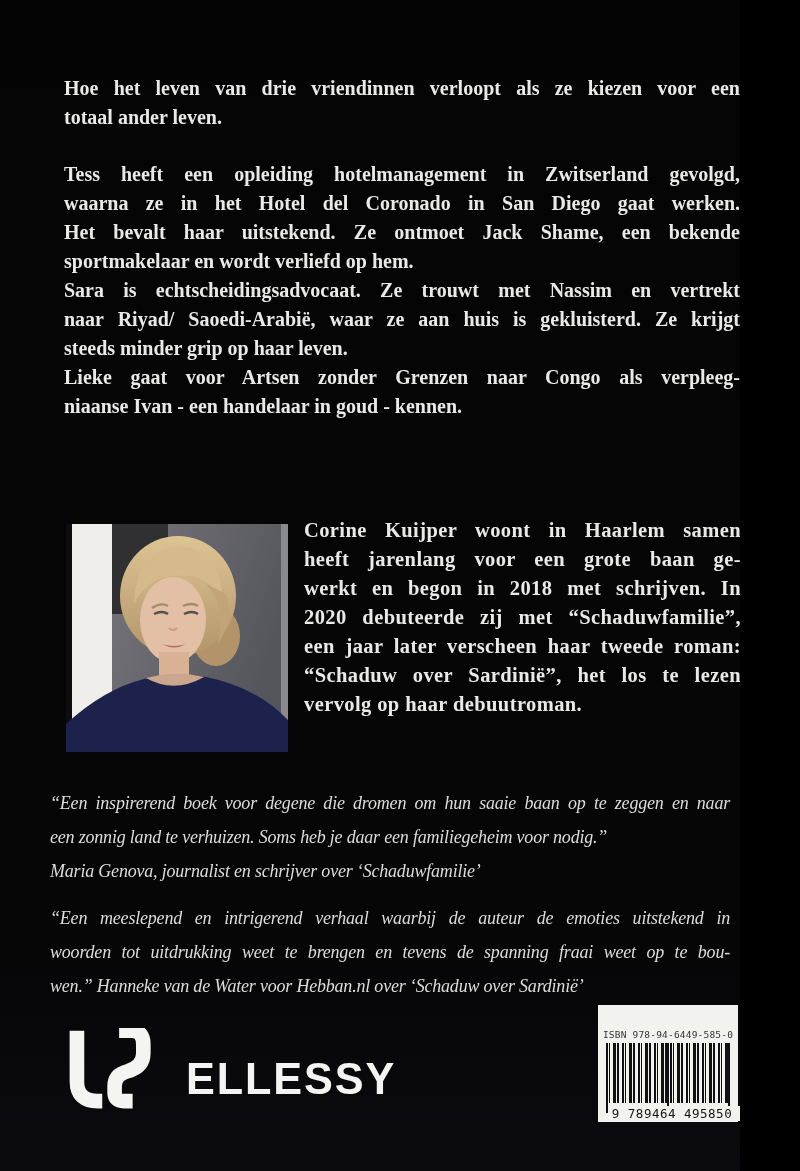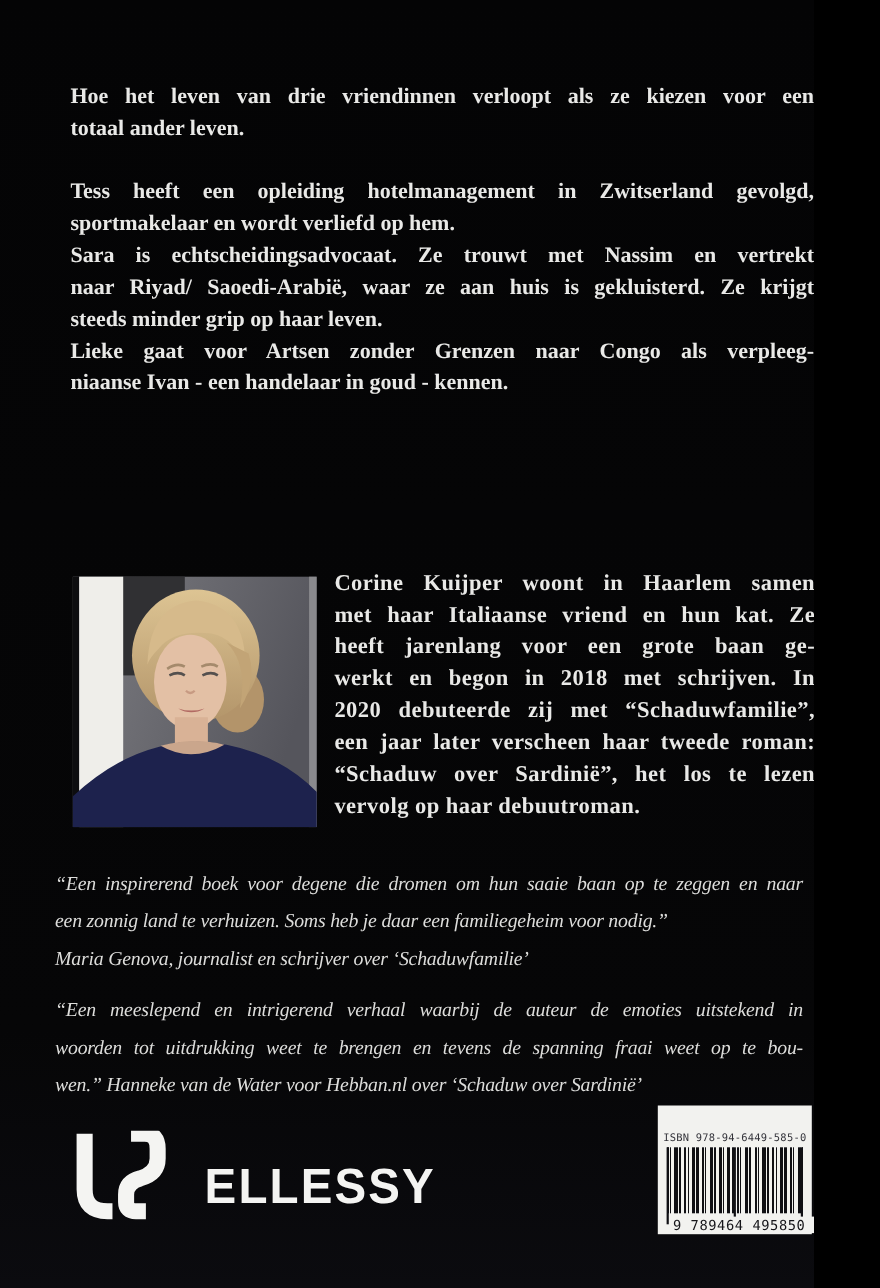--- a/index.html
+++ b/index.html
@@ -85,20 +85,22 @@
 
 <div class="cover">
 
   <div class="abs synopsis">
       <div class="para">
         <div class="line j">Hoe het leven van drie vriendinnen verloopt als ze kiezen voor een</div>
         <div class="line">totaal ander leven.</div>
       </div>
       <div class="para">
         <div class="line j">Tess heeft een opleiding hotelmanagement in Zwitserland gevolgd,</div>
+        <div class="line j">waarna ze in het Hotel del Coronado in San Diego gaat werken.</div>
+        <div class="line j">Het bevalt haar uitstekend. Ze ontmoet Jack Shame, een bekende</div>
         <div class="line">sportmakelaar en wordt verliefd op hem.</div>
       </div>
       <div class="para">
         <div class="line j">Sara is echtscheidingsadvocaat. Ze trouwt met Nassim en vertrekt</div>
         <div class="line j">naar Riyad/ Saoedi-Arabië, waar ze aan huis is gekluisterd. Ze krijgt</div>
         <div class="line">steeds minder grip op haar leven.</div>
       </div>
       <div class="para">
         <div class="line j">Lieke gaat voor Artsen zonder Grenzen naar Congo als verpleeg-</div>
         <div class="line">niaanse Ivan - een handelaar in goud - kennen.</div>
@@ -135,21 +137,20 @@
       <path d="M96,120 q12,7 24,0 q-12,4 -24,0 Z" fill="#b26a63"></path>
       <path d="M93,128 L93,162 Q107,172 123,162 L123,128 Z" fill="#d9b296"></path>
       <path d="M0,228 L0,200 Q38,165 78,155 Q108,147 140,153 Q190,163 222,196 L222,228 Z" fill="#1d224d"></path>
       <path d="M80,154 Q108,170 138,153 Q110,146 80,154 Z" fill="#caa68c"></path>
     </svg>
   </div>
 
   <div class="abs bio">
       <div class="para">
         <div class="line j">Corine Kuijper woont in Haarlem samen</div>
-        <div class="line j">met haar Italiaanse vriend en hun kat. Ze</div>
         <div class="line j">heeft jarenlang voor een grote baan ge-</div>
         <div class="line j">werkt en begon in 2018 met schrijven. In</div>
         <div class="line j">2020 debuteerde zij met “Schaduwfamilie”,</div>
         <div class="line j">een jaar later verscheen haar tweede roman:</div>
         <div class="line j">“Schaduw over Sardinië”, het los te lezen</div>
         <div class="line">vervolg op haar debuutroman.</div>
       </div>
     </div>
 
   <div class="abs quote quote1">

